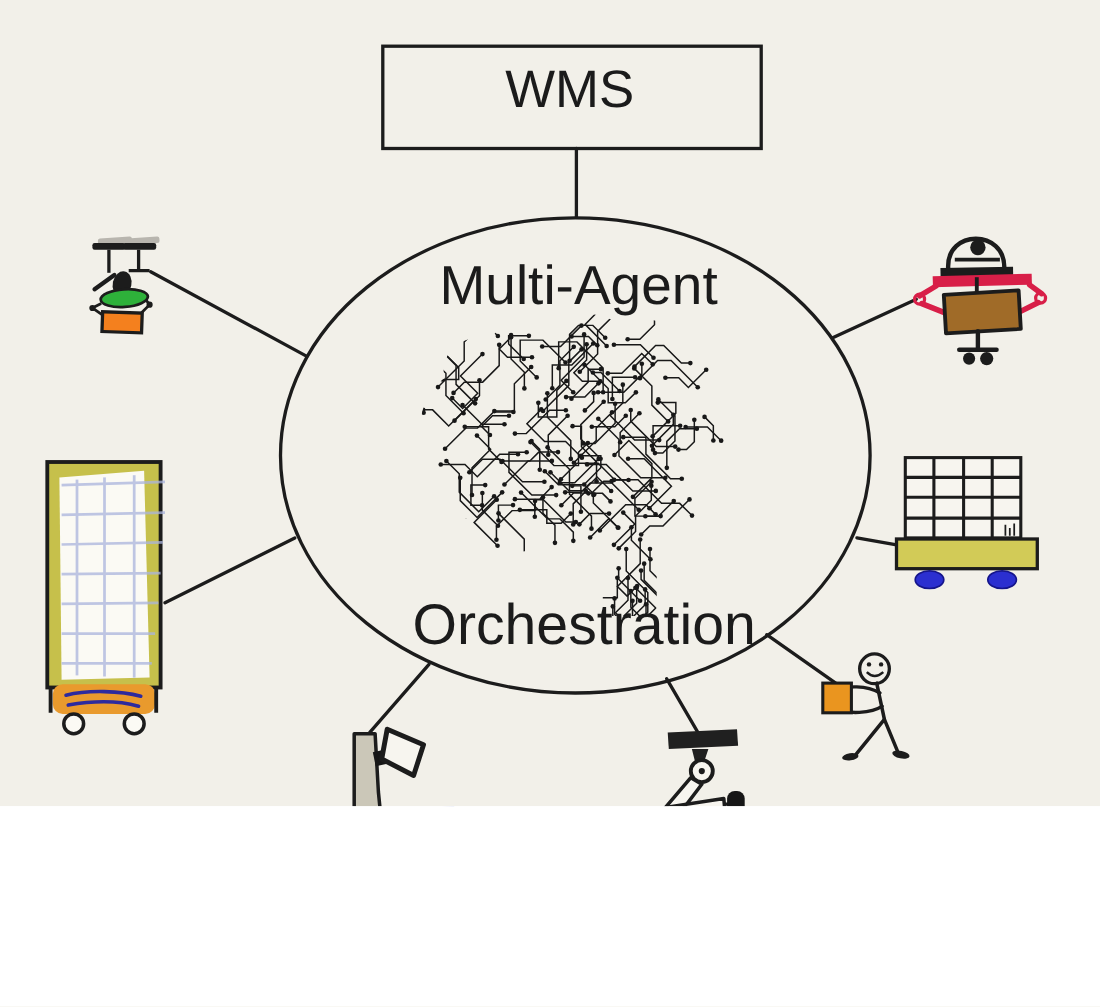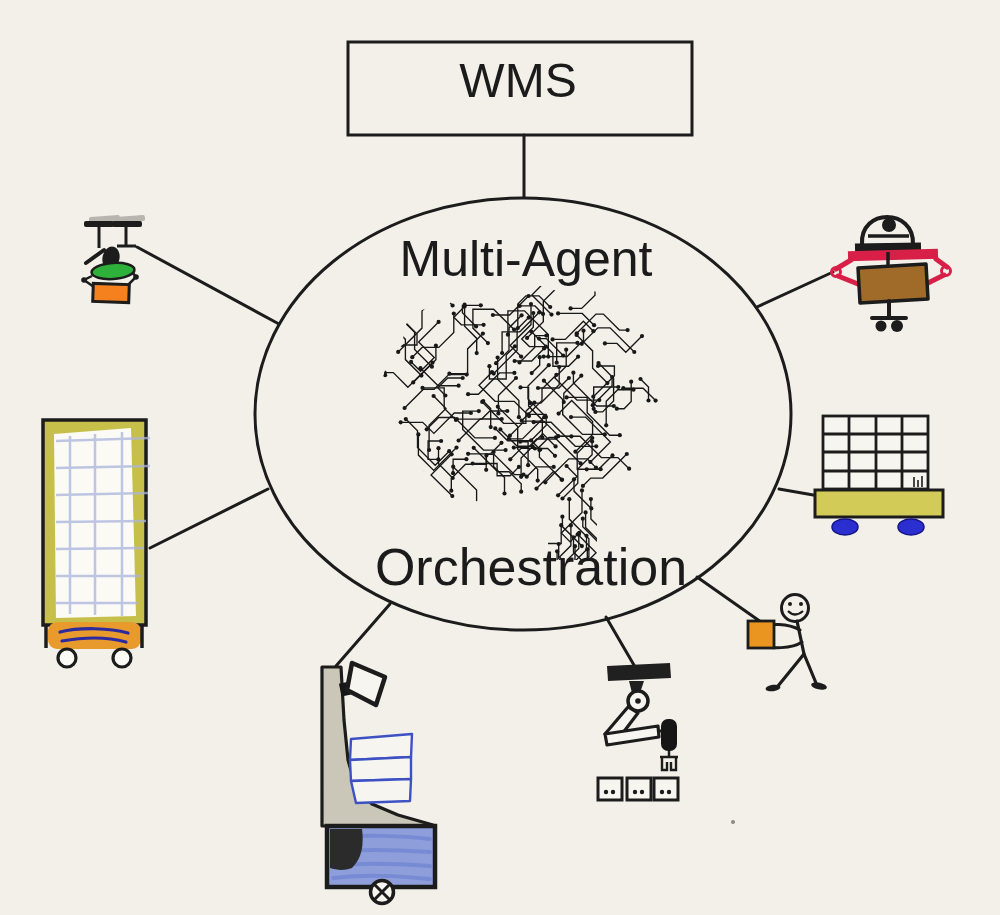--- a/index.html
+++ b/index.html
@@ -1,18 +1,18 @@
 <!DOCTYPE html>
 <html><head>
 <meta charset="utf-8">
 <style>
   html,body{margin:0;padding:0;}
   .stage{
     position:relative;
-    width:1000px;height:915px;
+    width:1000px;height:733px;
     background:#f2f0e9;
     overflow:hidden;
     font-family:"Liberation Sans", sans-serif;
   }
   svg{display:block;}
   .label{
     fill:#1b1b1b;
     font-family:"Liberation Sans", sans-serif;
   }
 </style>

